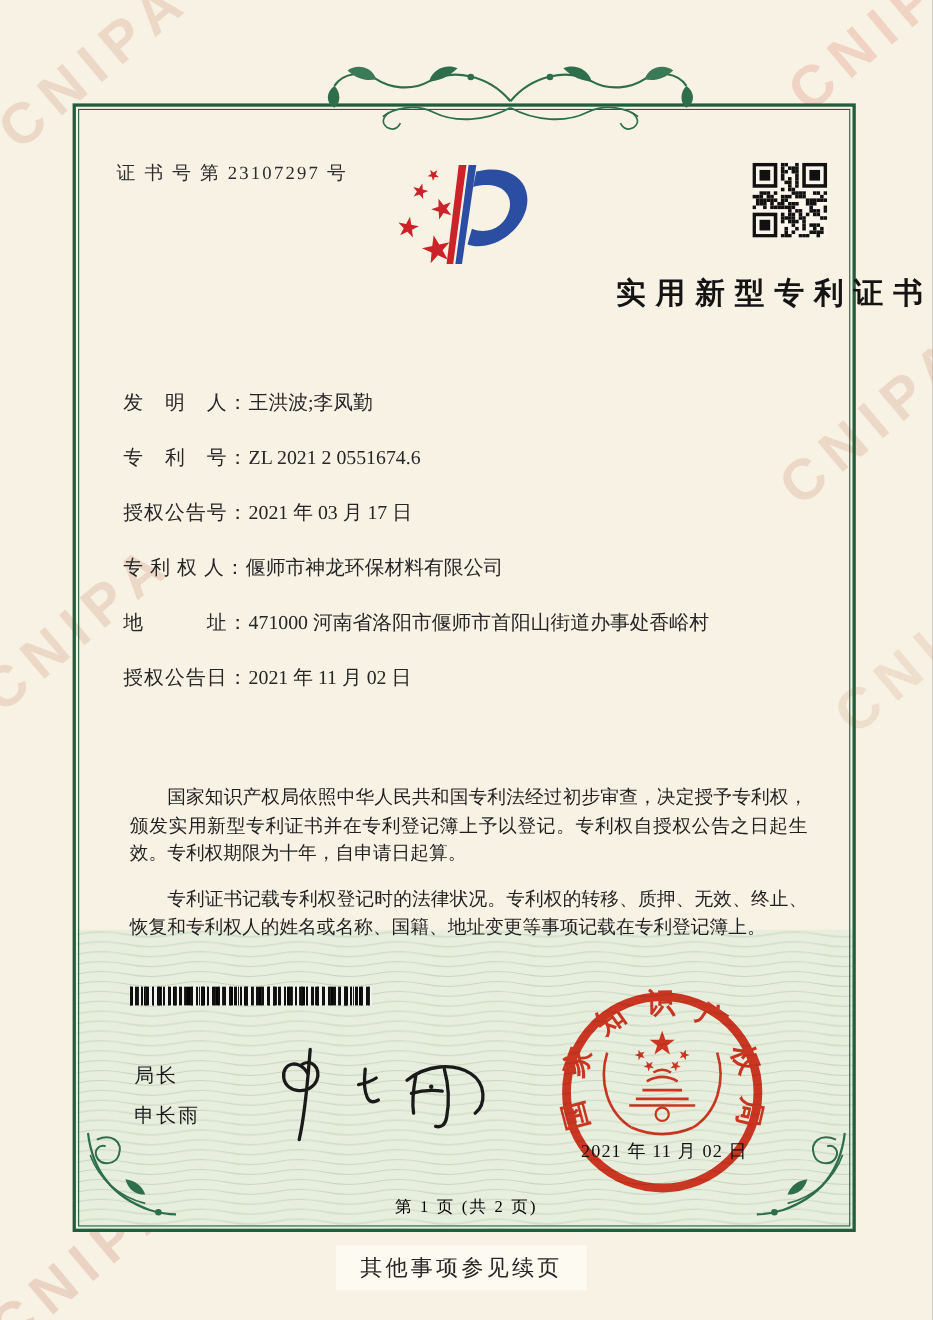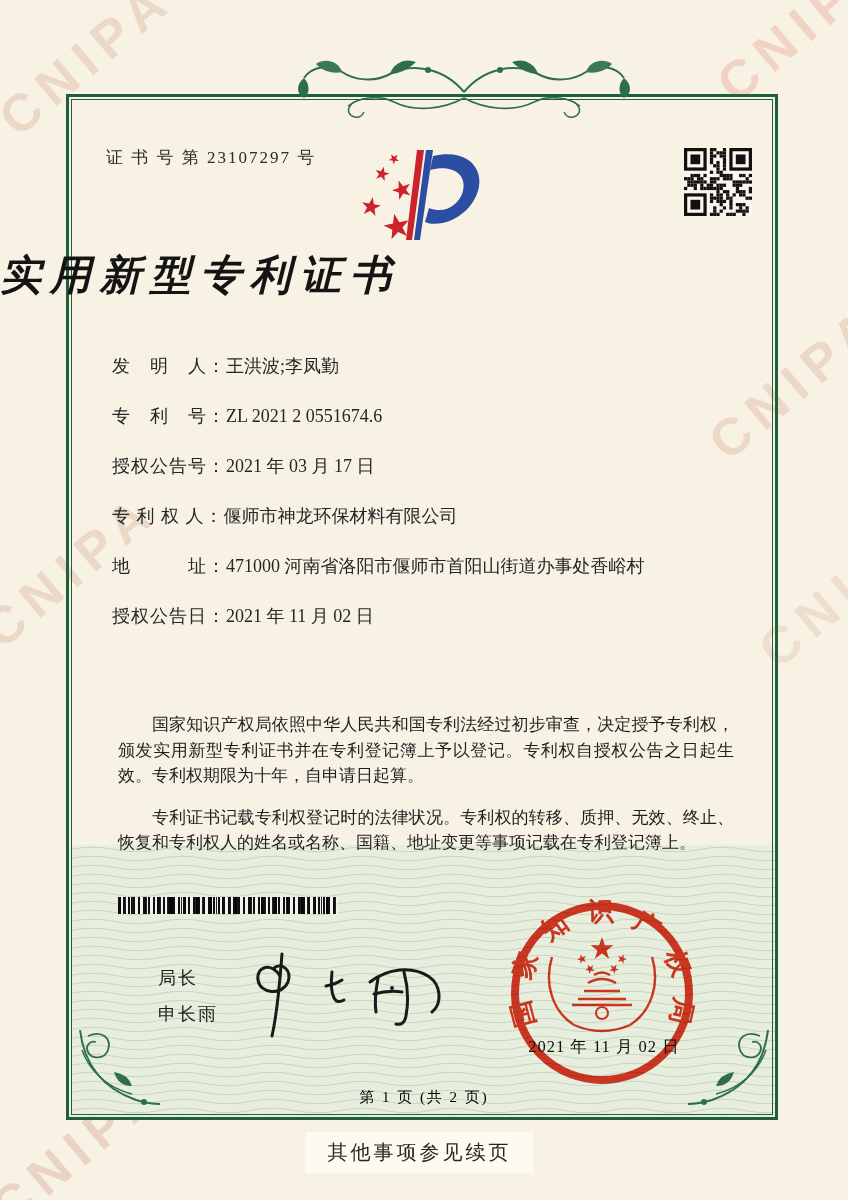--- a/index.html
+++ b/index.html
@@ -36,22 +36,22 @@
   .orn-bl{left:74px;top:1024px;}
   .orn-br{left:684px;top:1024px;transform:scaleX(-1);}
 
   .cert-no{
     position:absolute;left:106px;top:146px;font-size:17px;letter-spacing:2px;color:#2b2b2b;
   }
   .logo{position:absolute;left:352px;top:140px;}
   .qr{position:absolute;left:684px;top:148px;background:#faf6ec;}
 
   .title{
-    position:absolute;left:0;top:248px;width:100%;text-align:left;
-    font-size:41px;font-weight:bold;letter-spacing:9px;color:#141414;font-style:italic;
+    position:absolute;left:0;top:248px;width:100%;text-align:right;
+    font-size:27px;font-weight:bold;letter-spacing:9px;color:#141414;
   }
 
   .fields{position:absolute;left:112px;top:354px;width:620px;}
   .field{position:relative;height:24px;margin-bottom:26px;font-size:18px;color:#262626;white-space:nowrap;}
   .field .lbl{letter-spacing:1px;}
   .pair2{position:absolute;left:268px;top:0;}
 
   .body-text{
     position:absolute;left:102px;top:696px;width:648px;
     font-size:17px;line-height:25.5px;color:#1f1f1f;text-align:justify;
@@ -63,21 +63,21 @@
   .barcode{
     position:absolute;left:118px;top:897px;width:220px;height:17px;
     background-color:#f2f2ee;
     background-image:
       repeating-linear-gradient(90deg,#101010 0 2px,transparent 2px 5px),
       repeating-linear-gradient(90deg,#222 0 1px,transparent 1px 7px),
       repeating-linear-gradient(90deg,#050505 0 3px,transparent 3px 13px);
   }
 
   .director{position:absolute;left:122px;top:966px;font-size:18px;color:#1c1c1c;letter-spacing:2px;}
-  .director div{margin-bottom:12px;margin-left:36px;}
+  .director div{margin-bottom:12px;}
   .signature{position:absolute;left:242px;top:948px;}
 
   .seal{position:absolute;left:508px;top:899px;mix-blend-mode:multiply;opacity:0.93;}
   .seal-date{
     position:absolute;left:506px;top:1036px;width:196px;text-align:center;
     font-size:16.5px;color:#101010;letter-spacing:1px;z-index:5;
   }
 
   .page-num{
     position:absolute;left:0;top:1088px;width:100%;text-align:center;

